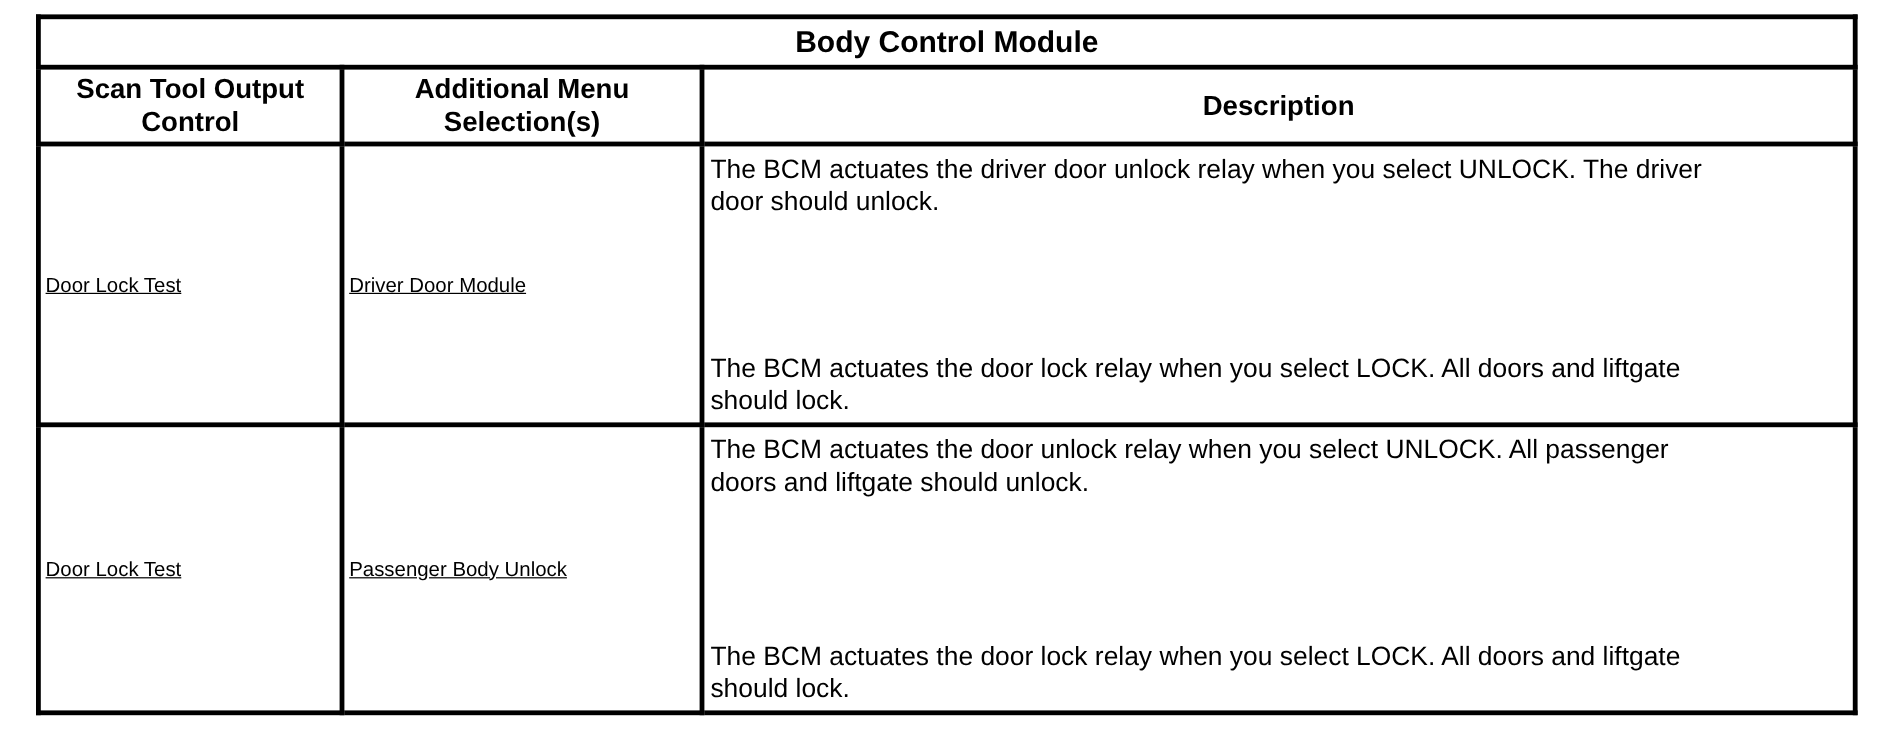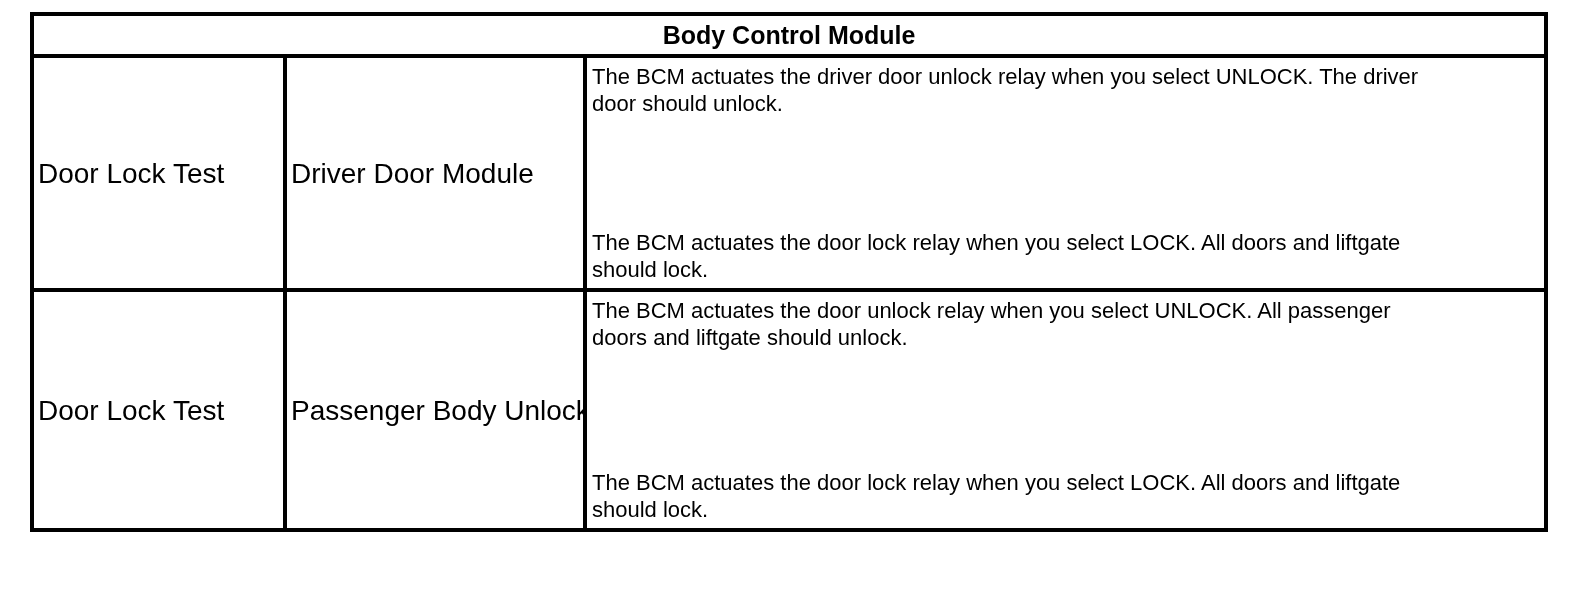--- a/index.html
+++ b/index.html
@@ -49,24 +49,25 @@
     font-size: 23px;
     line-height: 27px;
     white-space: pre-line;
     padding: 0 6px;
   }
   tr.data-row-1 { height: 234px; }
   tr.data-row-2 { height: 240px; }
 
   td.cell-plain {
     vertical-align: middle;
-    font-size: 28px;
+    font-size: 17px;
     line-height: 27px;
     padding: 0 4px;
     white-space: nowrap;
+    text-decoration: underline;
   }
   td.cell-desc {
     position: relative;
     padding: 0;
     vertical-align: top;
   }
   .desc-stack {
     position: absolute;
     top: 0; left: 0; right: 0; bottom: 0;
     display: flex;
@@ -90,20 +91,27 @@
   <table class="bcm">
     <colgroup>
       <col class="col-output">
       <col class="col-menu">
       <col class="col-desc">
     </colgroup>
     <tbody>
       <tr>
         <td colspan="3" class="title-cell">Body Control Module</td>
       </tr>
+      <tr class="header-row">
+        <th>Scan Tool Output
+Control</th>
+        <th>Additional Menu
+Selection(s)</th>
+        <th>Description</th>
+      </tr>
       <tr class="data-row-1">
         <td class="cell-plain">Door Lock Test</td>
         <td class="cell-plain">Driver Door Module</td>
         <td class="cell-desc">
           <div class="desc-stack">
             <p>The BCM actuates the driver door unlock relay when you select UNLOCK. The driver
 door should unlock.</p>
             <p>The BCM actuates the door lock relay when you select LOCK. All doors and liftgate
 should lock.</p>
           </div>

